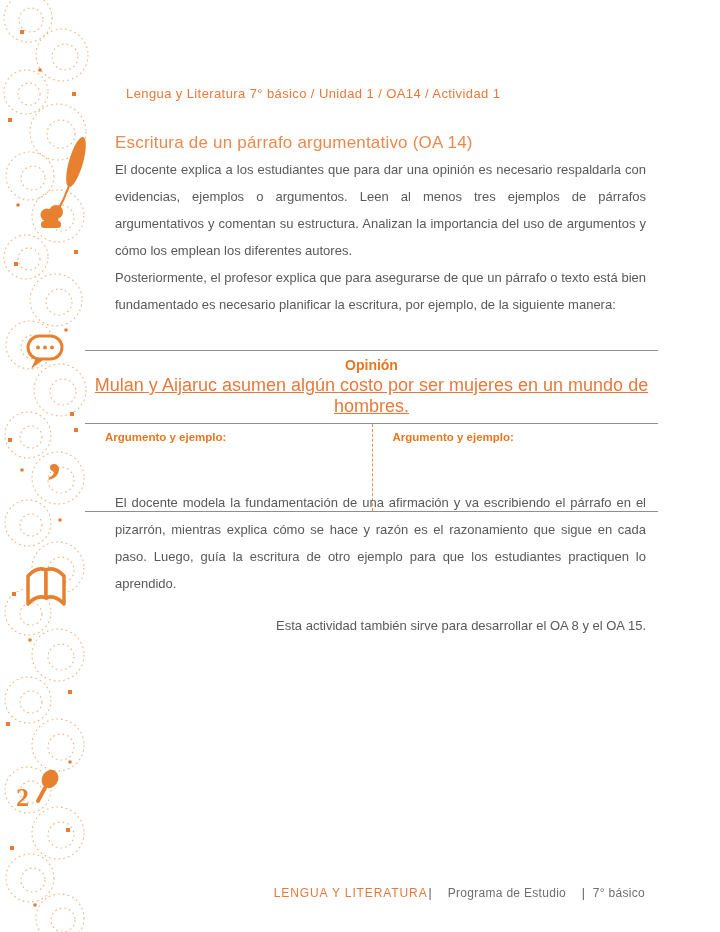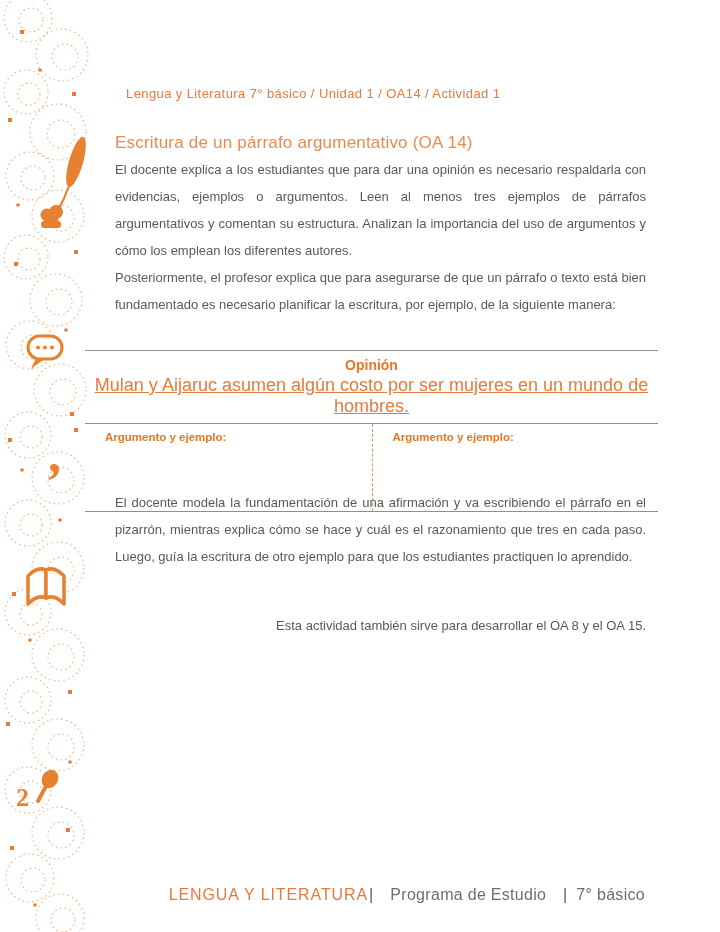--- a/index.html
+++ b/index.html
@@ -94,21 +94,21 @@
   }
   .arg-text .bullet {
     color: #8a8a8a;
     margin-right: 2px;
     font-size: 10px;
   }
   .footer {
     position: absolute;
     top: 886px;
     right: 75px;
-    font-size: 16px;
+    font-size: 12px;
     color: #6d6e71;
     letter-spacing: 0.3px;
     white-space: nowrap;
   }
   .footer .brand {
     color: #E8793B;
     letter-spacing: 0.9px;
   }
   .footer .sep1 { margin-left: 1px; color: #58595B; }
   .footer .program { margin-left: 12px; }
@@ -237,21 +237,21 @@
     <div class="args-row">
       <div class="arg-col left">
         <div class="arg-header">Argumento y ejemplo:</div>
       </div>
       <div class="arg-col right">
         <div class="arg-header">Argumento y ejemplo:</div>
       </div>
     </div>
   </div>
 
-  <p class="body-par p3">El docente modela la fundamentación de una afirmación y va escribiendo el párrafo en el pizarrón, mientras explica cómo se hace y cuál es el razonamiento que tres en cada paso. Luego, guía la escritura de otro ejemplo para que los estudiantes practiquen lo aprendido.</p>
+  <p class="body-par p3">El docente modela la fundamentación de una afirmación y va escribiendo el párrafo en el pizarrón, mientras explica cómo se hace y razón es el razonamiento que sigue en cada paso. Luego, guía la escritura de otro ejemplo para que los estudiantes practiquen lo aprendido.</p>
   <p class="body-par p4">Esta actividad también sirve para desarrollar el OA 8 y el OA 15.</p>
 
   <div class="footer">
     <span class="brand">LENGUA Y LITERATURA</span><span class="sep1">|</span>
     <span class="program">Programa de Estudio</span>
     <span class="sep2">|</span>
     <span class="grade">7° básico</span>
   </div>
 
 </div>

